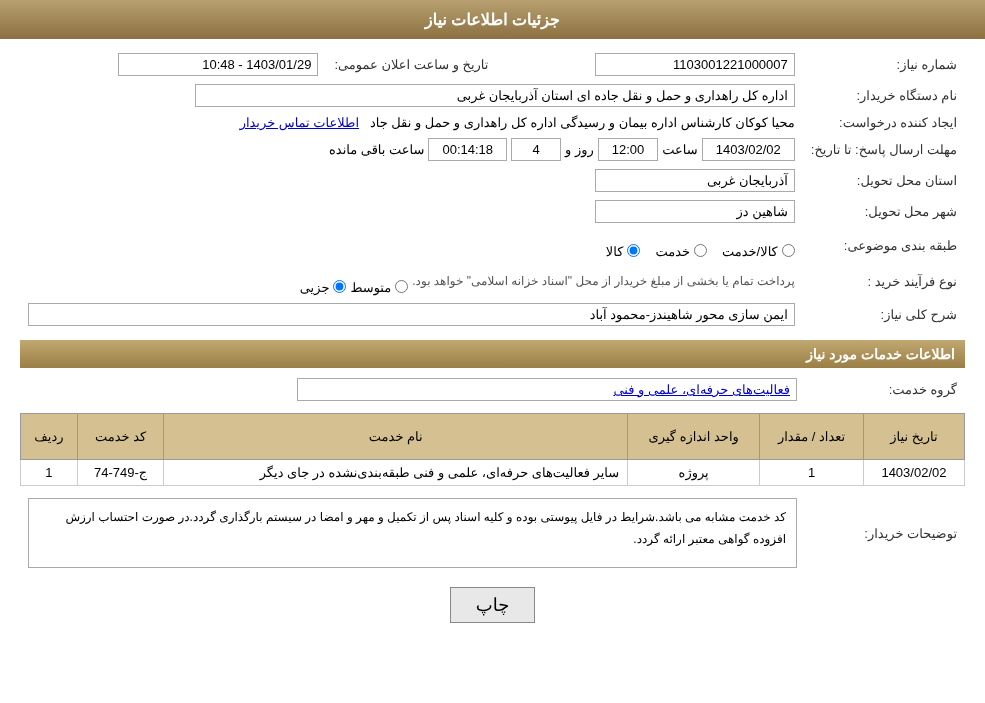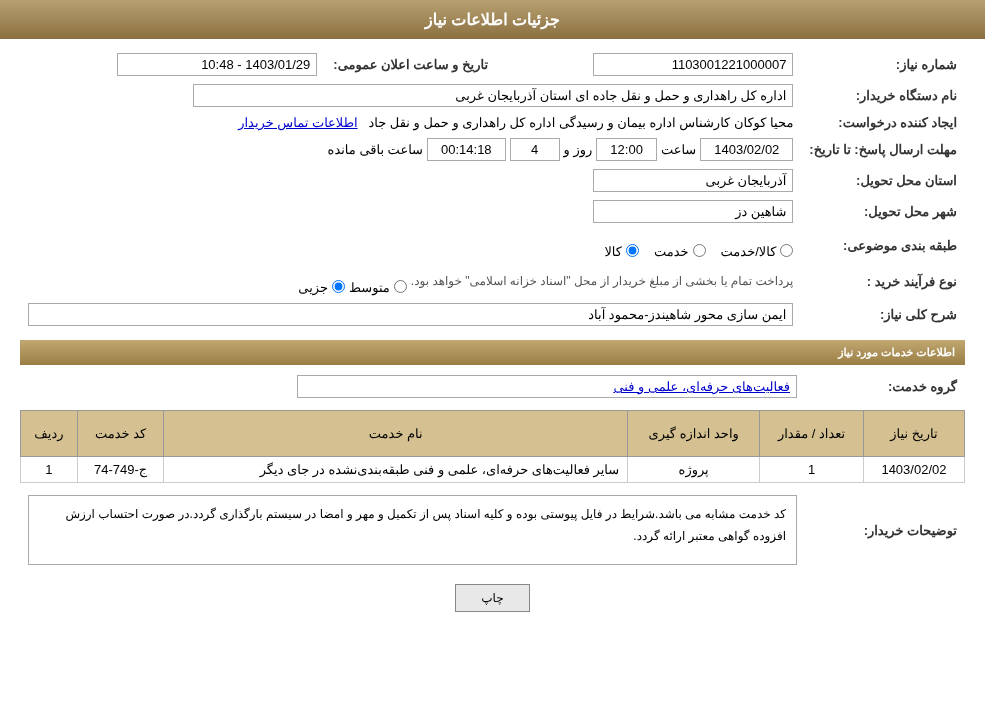--- a/index.html
+++ b/index.html
@@ -30,21 +30,21 @@
       width: 100%;
       border-collapse: collapse;
       margin-bottom: 8px;
     }
     .info-table td {
       padding: 4px 8px;
       vertical-align: middle;
     }
     .label-cell {
       color: #333;
-      font-weight: bold;
+      font-weight: normal;
       white-space: nowrap;
       text-align: right;
       width: 160px;
     }
     .value-cell {
       text-align: right;
     }
     .input-box {
       border: 1px solid #aaa;
       background: #fff;
@@ -58,21 +58,21 @@
     .blue-link {
       color: #0000cc;
       text-decoration: underline;
       cursor: pointer;
     }
     .section-header {
       background: linear-gradient(to bottom, #c0a870, #9a7e45);
       color: #fff;
       padding: 6px 10px;
       font-weight: bold;
-      font-size: 11px;
+      font-size: 14px;
       margin: 10px 0 6px 0;
     }
     .radio-group {
       display: flex;
       gap: 15px;
       align-items: center;
     }
     .radio-item {
       display: flex;
       align-items: flex-start;
@@ -117,21 +117,21 @@
       display: flex;
       justify-content: center;
       gap: 10px;
       margin: 15px 0;
     }
     .btn {
       padding: 6px 25px;
       border: 1px solid #888;
       background: #e8e8e8;
       cursor: pointer;
-      font-size: 12px;
+      font-size: 18px;
       font-family: Tahoma, Arial, sans-serif;
     }
     .row-flex {
       display: flex;
       align-items: center;
       gap: 4px;
     }
     .small-box {
       border: 1px solid #aaa;
       padding: 3px 13px;

